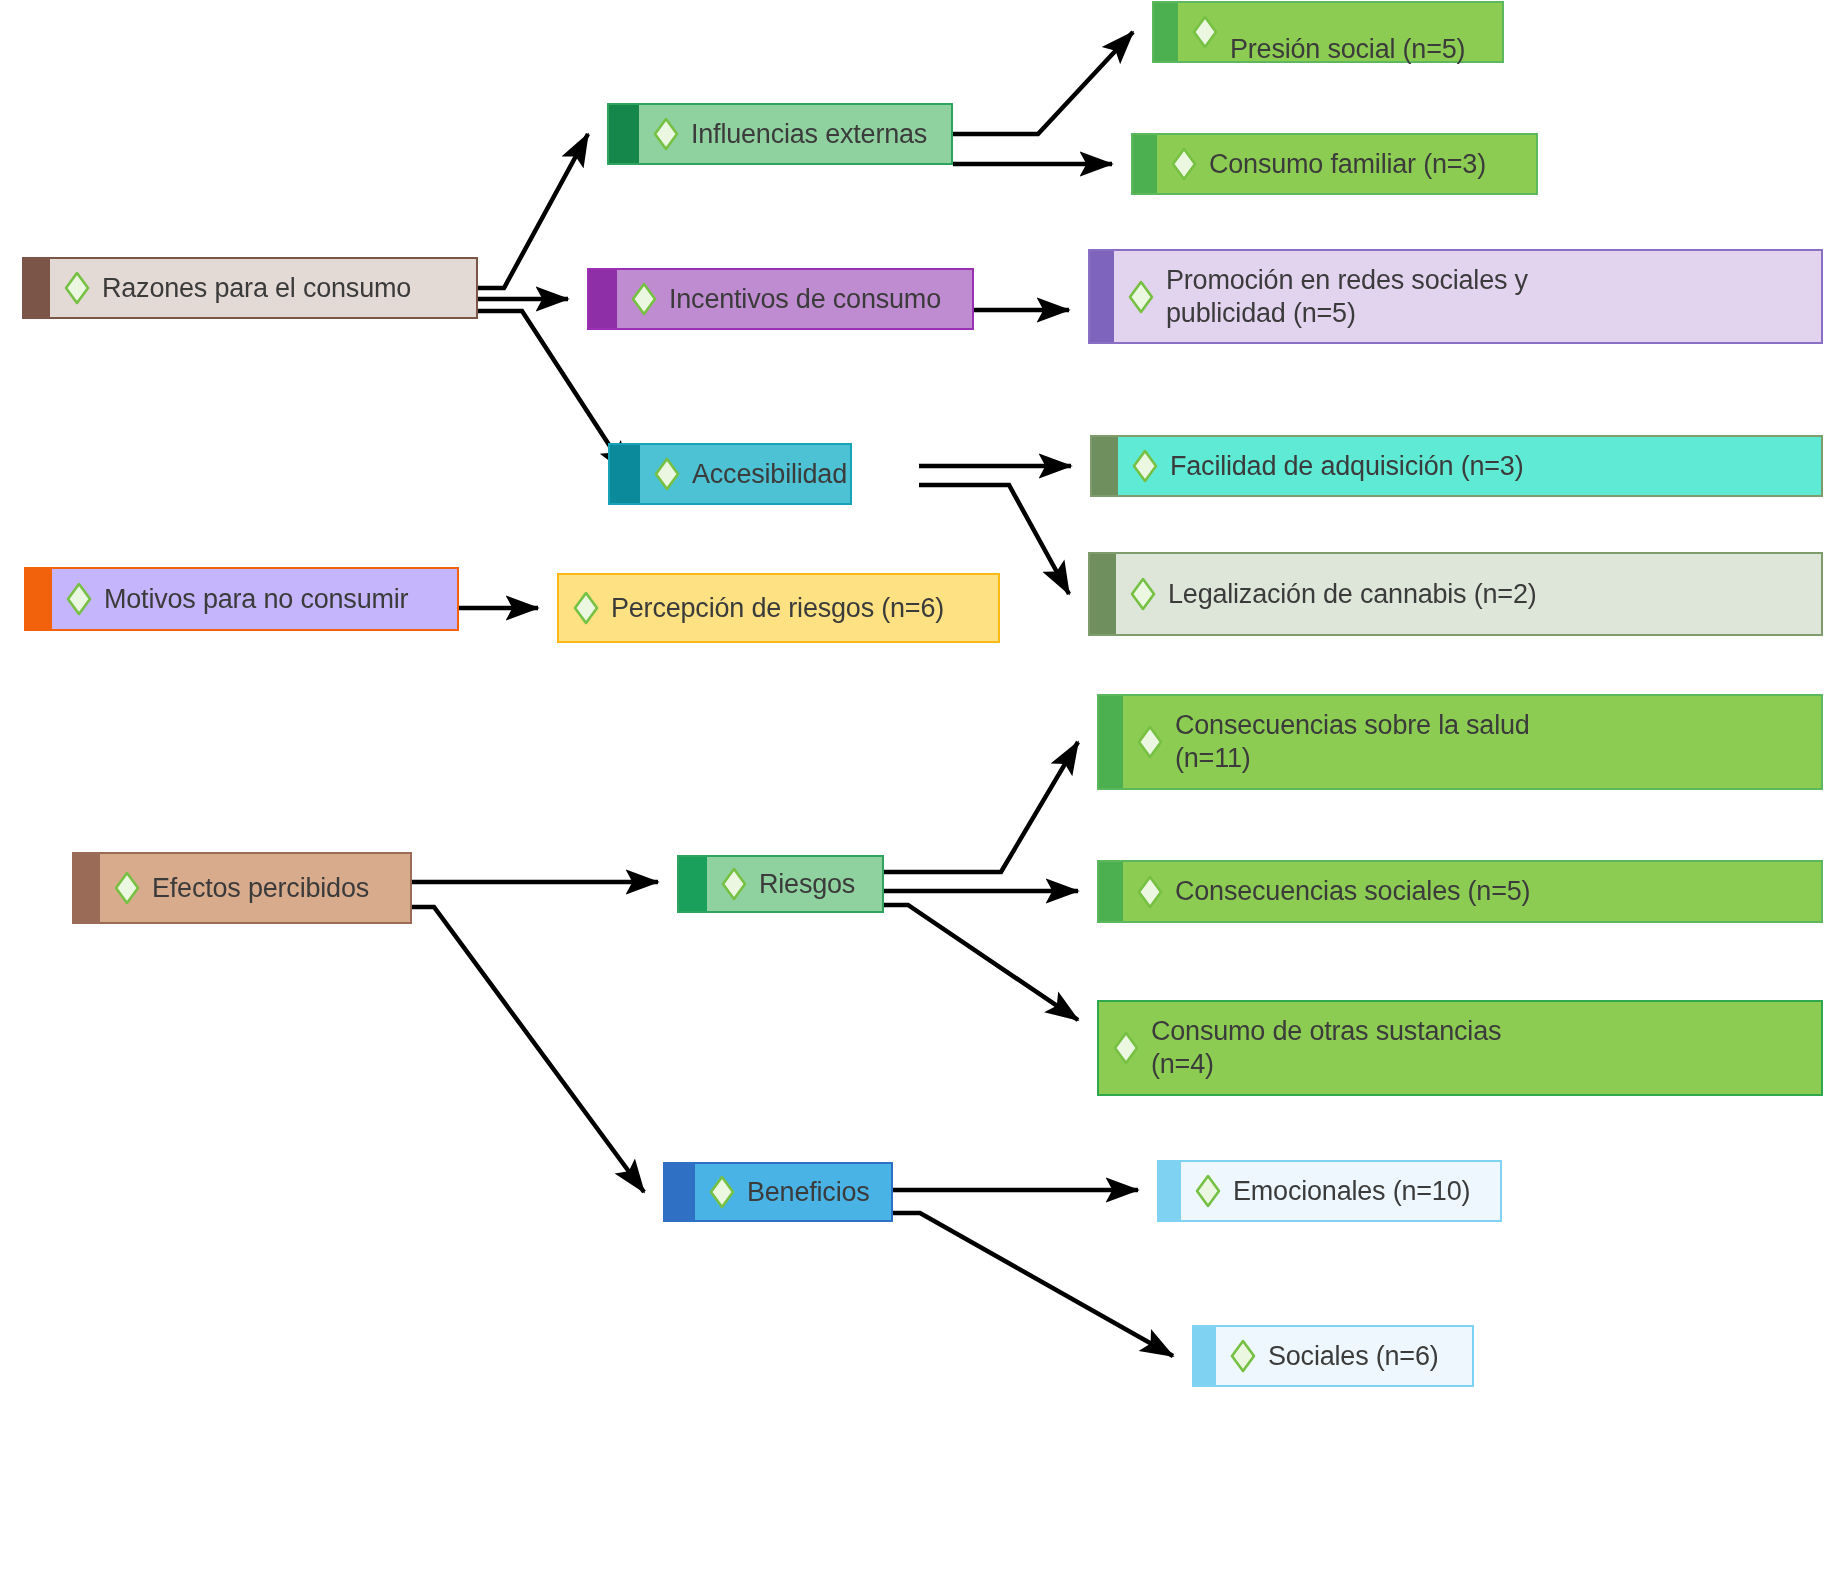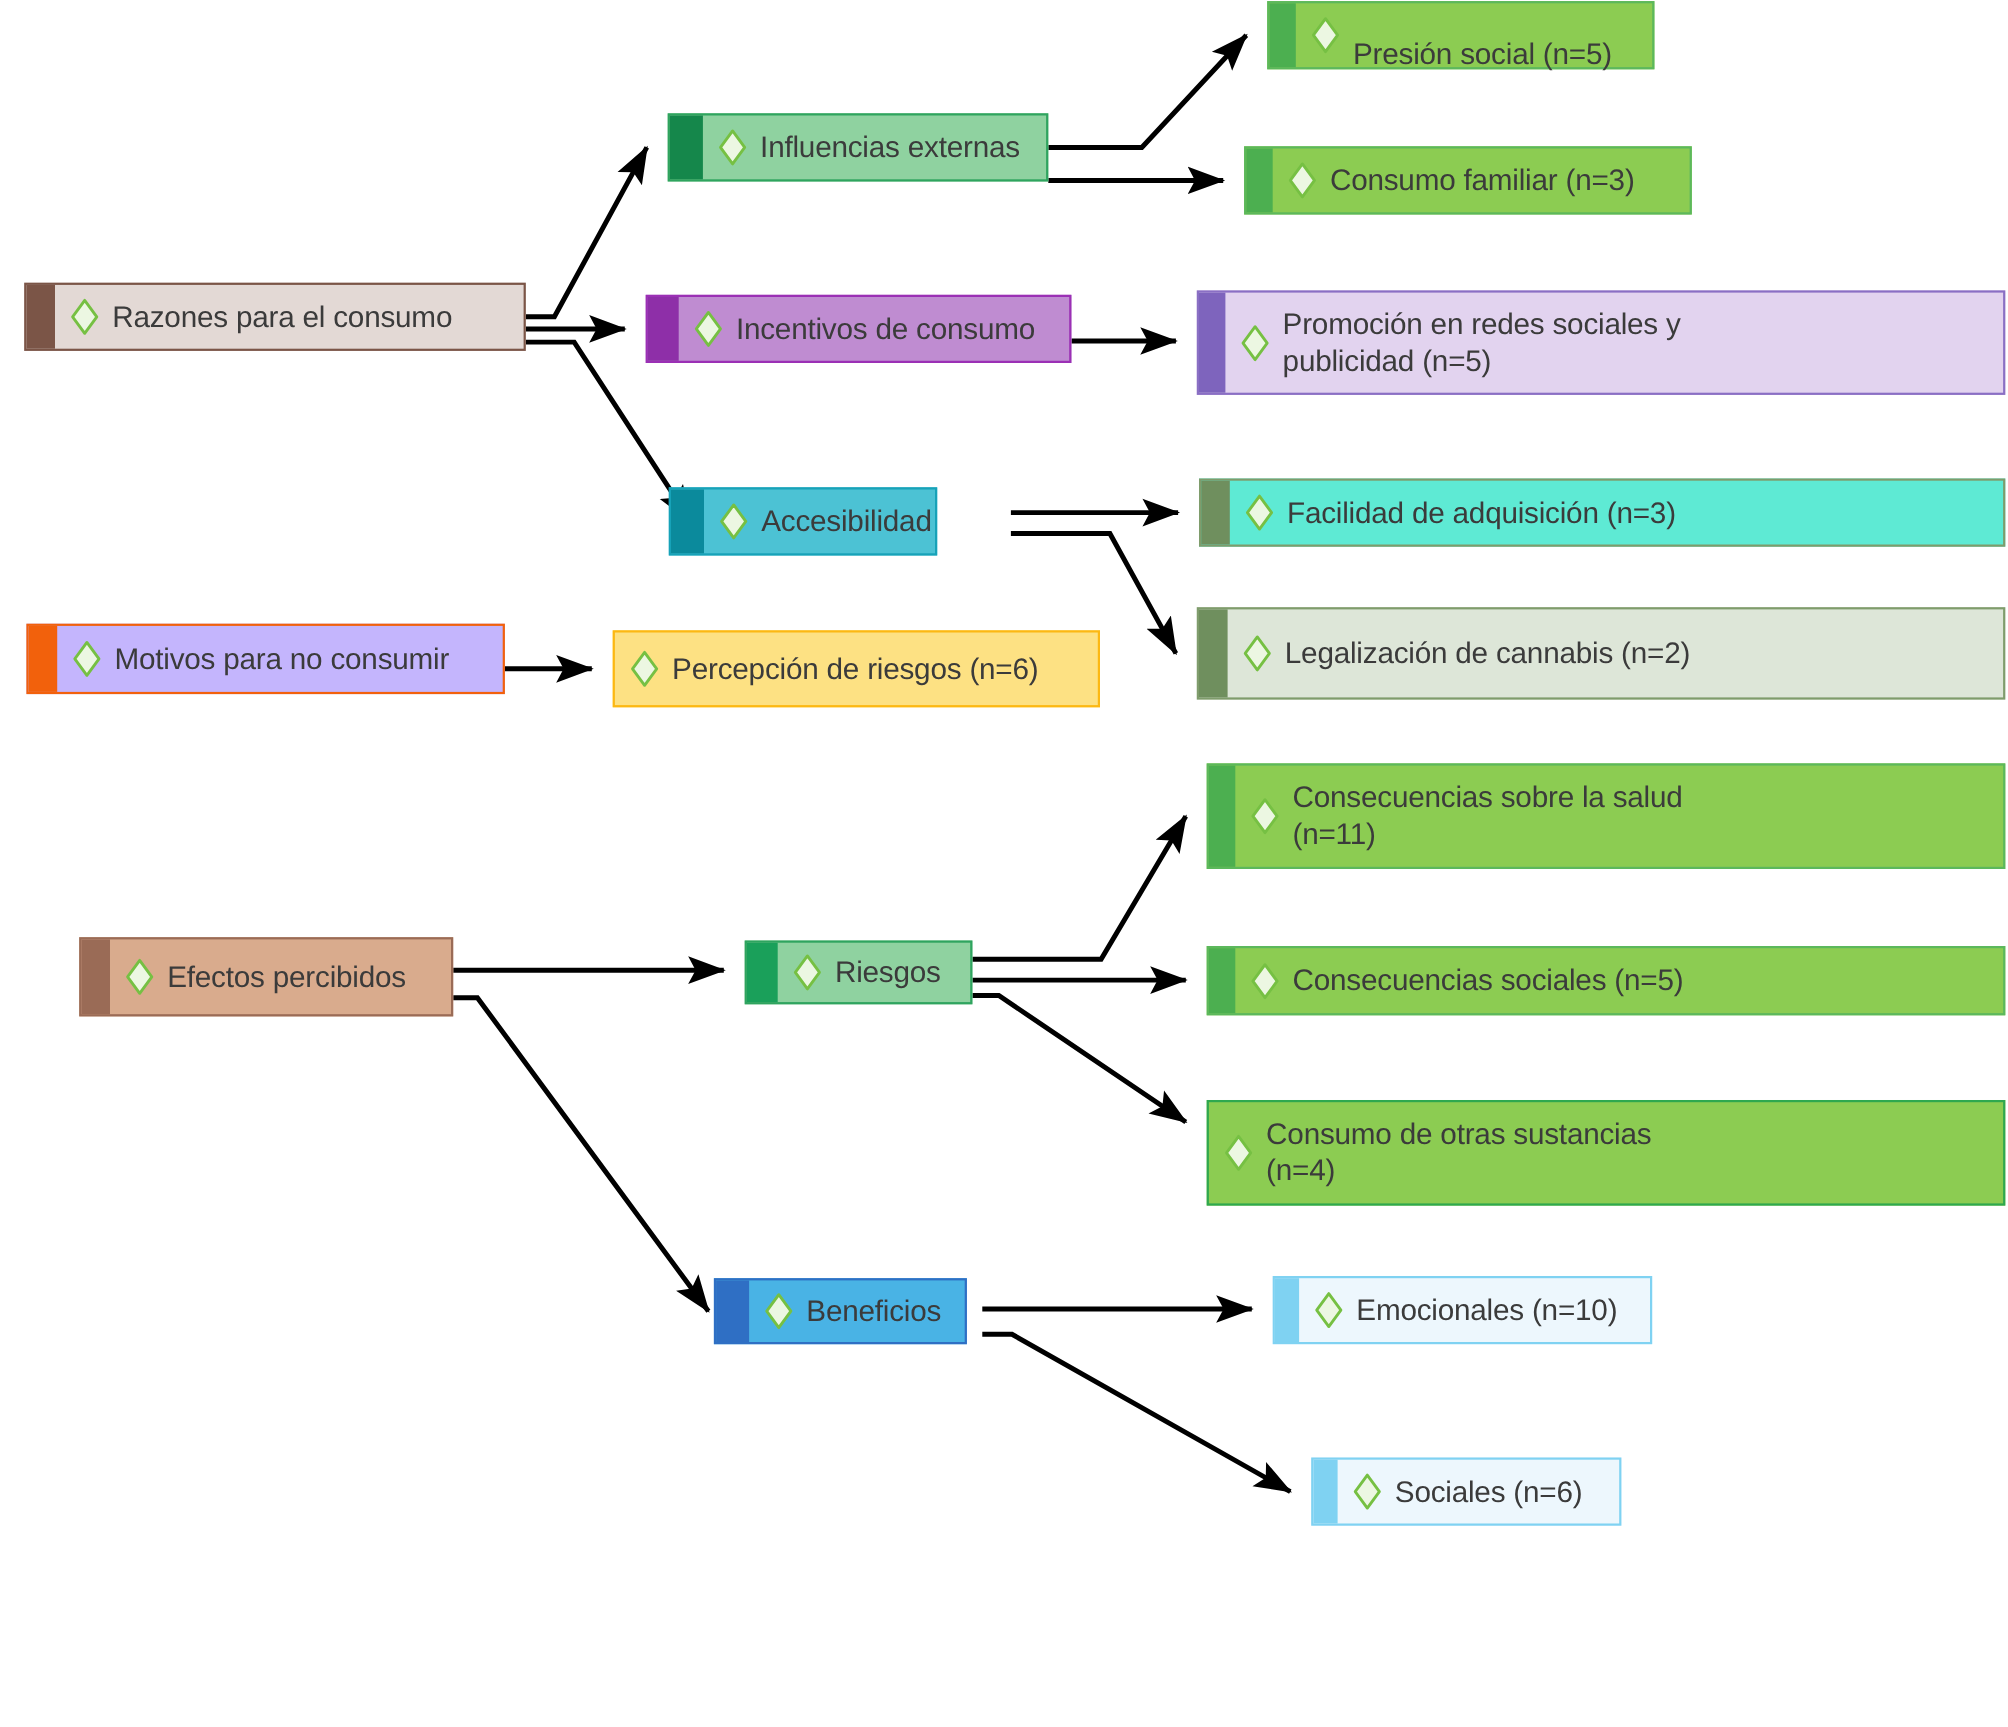--- a/index.html
+++ b/index.html
@@ -139,21 +139,21 @@
         <div class="accent" style="width: 28px; background: rgb(142, 47, 168);"></div>
         <div class="body">
           <span class="diamond-icon">
             <svg width="26" height="34" viewBox="0 0 26 34">
               <path d="M13 2 L24 17 L13 32 L2 17 Z" fill="#ecf7e2" stroke="#76c043" stroke-width="2.6" stroke-linejoin="round"></path>
             </svg>
           </span>
           <span class="label" style="font-size: 27px; color: rgb(59, 59, 59);">Incentivos de consumo</span>
         </div>
       </div>
-      <div class="node" style="left: 1088px; top: 264px; width: 735px; height: 95px; border-color: rgb(138, 111, 196); background: rgb(226, 211, 239);">
+      <div class="node" style="left: 1088px; top: 249px; width: 735px; height: 95px; border-color: rgb(138, 111, 196); background: rgb(226, 211, 239);">
         <div class="accent" style="width: 24px; background: rgb(126, 100, 189);"></div>
         <div class="body">
           <span class="diamond-icon">
             <svg width="26" height="34" viewBox="0 0 26 34">
               <path d="M13 2 L24 17 L13 32 L2 17 Z" fill="#ecf7e2" stroke="#76c043" stroke-width="2.6" stroke-linejoin="round"></path>
             </svg>
           </span>
           <span class="label" style="font-size: 27px; color: rgb(59, 59, 59);">Promoción en redes sociales y
 publicidad (n=5)</span>
         </div>
@@ -263,21 +263,21 @@
         <div class="body">
           <span class="diamond-icon">
             <svg width="26" height="34" viewBox="0 0 26 34">
               <path d="M13 2 L24 17 L13 32 L2 17 Z" fill="#ecf7e2" stroke="#76c043" stroke-width="2.6" stroke-linejoin="round"></path>
             </svg>
           </span>
           <span class="label" style="font-size: 27px; color: rgb(59, 59, 59);">Consumo de otras sustancias
 (n=4)</span>
         </div>
       </div>
-      <div class="node" style="left: 649px; top: 1162px; width: 230px; height: 60px; border-color: rgb(47, 111, 196); background: rgb(73, 179, 229);">
+      <div class="node" style="left: 663px; top: 1162px; width: 230px; height: 60px; border-color: rgb(47, 111, 196); background: rgb(73, 179, 229);">
         <div class="accent" style="width: 30px; background: rgb(47, 111, 196);"></div>
         <div class="body">
           <span class="diamond-icon">
             <svg width="26" height="34" viewBox="0 0 26 34">
               <path d="M13 2 L24 17 L13 32 L2 17 Z" fill="#ecf7e2" stroke="#76c043" stroke-width="2.6" stroke-linejoin="round"></path>
             </svg>
           </span>
           <span class="label" style="font-size: 27px; color: rgb(59, 59, 59);">Beneficios</span>
         </div>
       </div>

